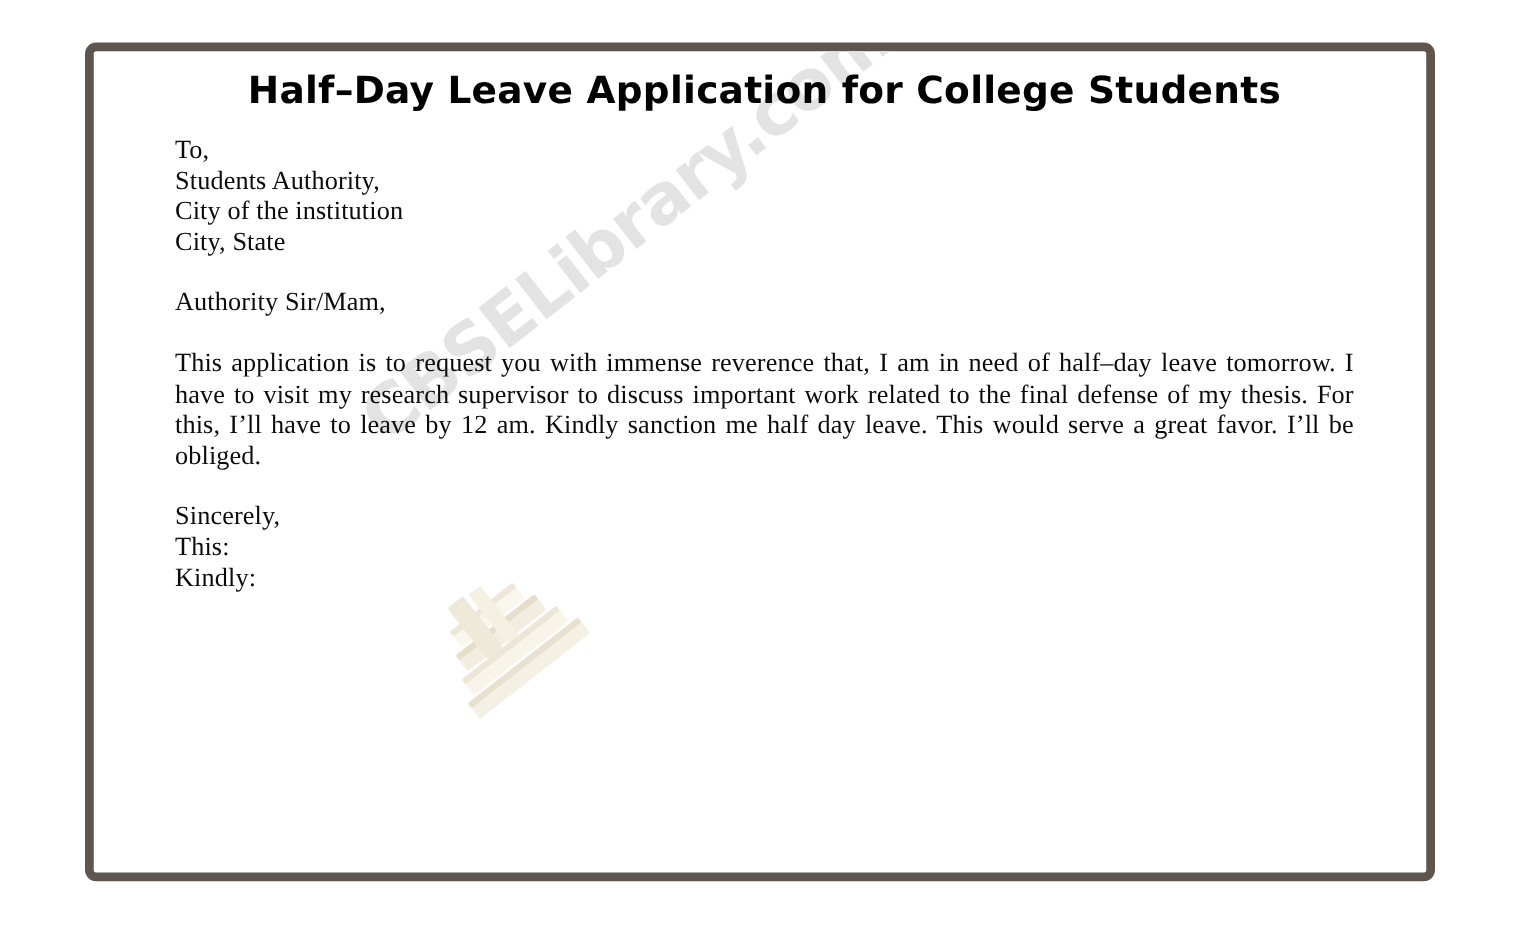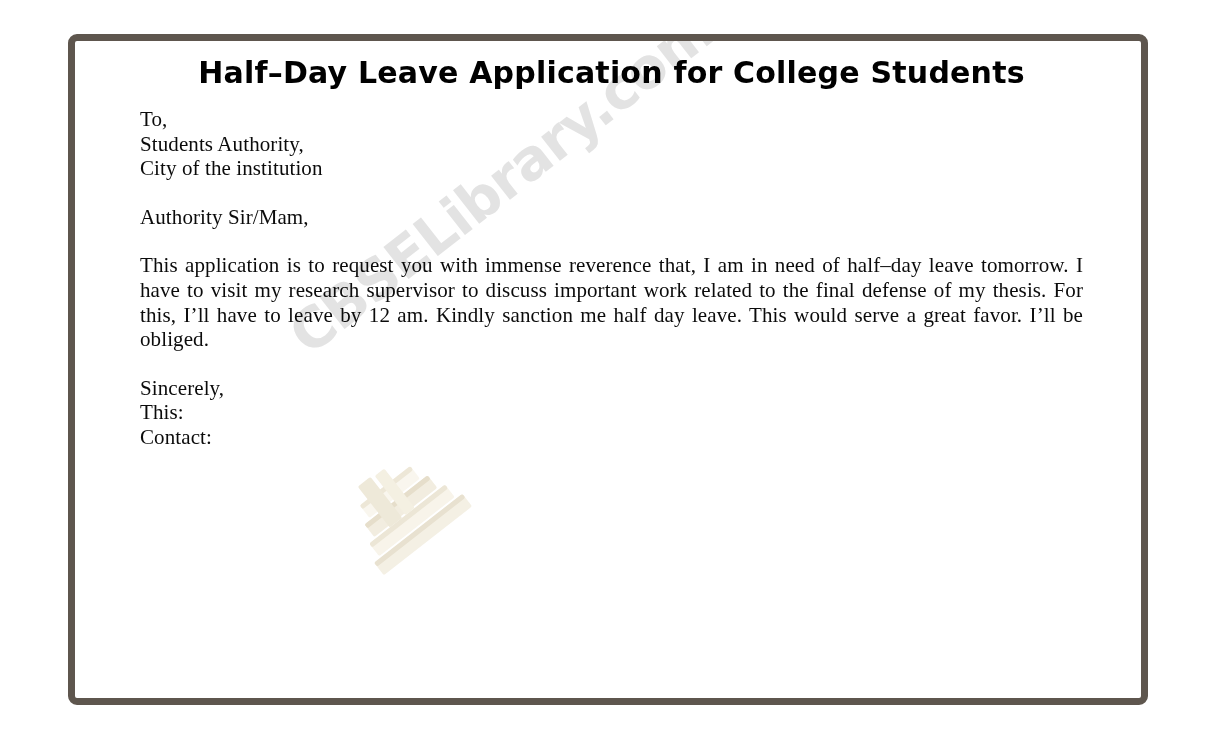--- a/index.html
+++ b/index.html
@@ -133,28 +133,29 @@
     </div>
 
     <div id="doc-content">
 
       <h1 id="doc-title">Half–Day Leave Application for College Students</h1>
 
       <div class="letter-block">
         <span class="letter-line">To,</span>
         <span class="letter-line">Students Authority,</span>
         <span class="letter-line">City of the institution</span>
+        <span class="letter-line">City, State</span>
       </div>
 
 
       <div class="letter-block">Authority Sir/Mam,</div>
 
       <div class="letter-block justified">This application is to request you with immense reverence that, I am in need of half–day leave tomorrow. I have to visit my research supervisor to discuss important work related to the final defense of my thesis. For this, I’ll have to leave by 12 am. Kindly sanction me half day leave. This would serve a great favor. I’ll be obliged.</div>
 
       <div class="letter-block">
         <span class="letter-line">Sincerely,</span>
         <span class="letter-line">This:</span>
-        <span class="letter-line">Contact:</span>
+        <span class="letter-line">Kindly:</span>
       </div>
 
     </div>
   </div>
 </div>
 
 </body></html>

